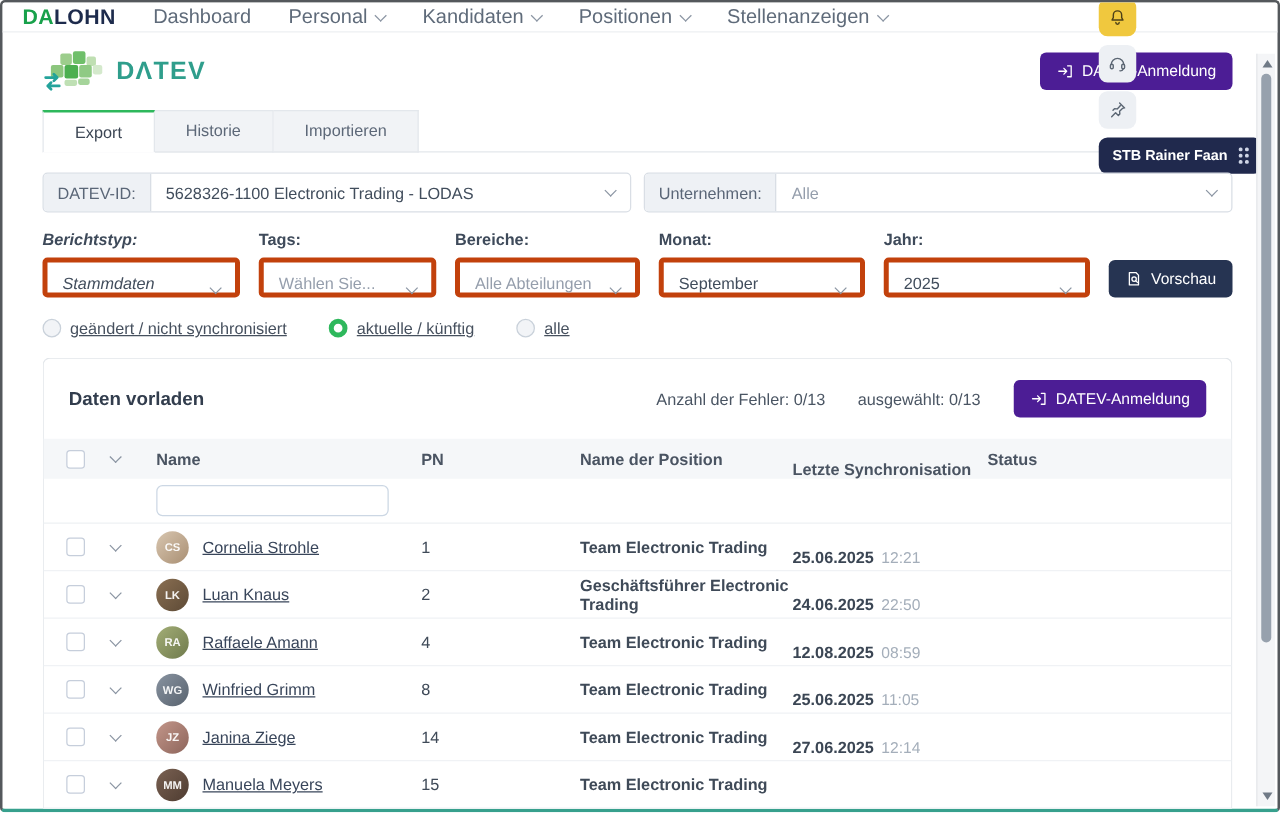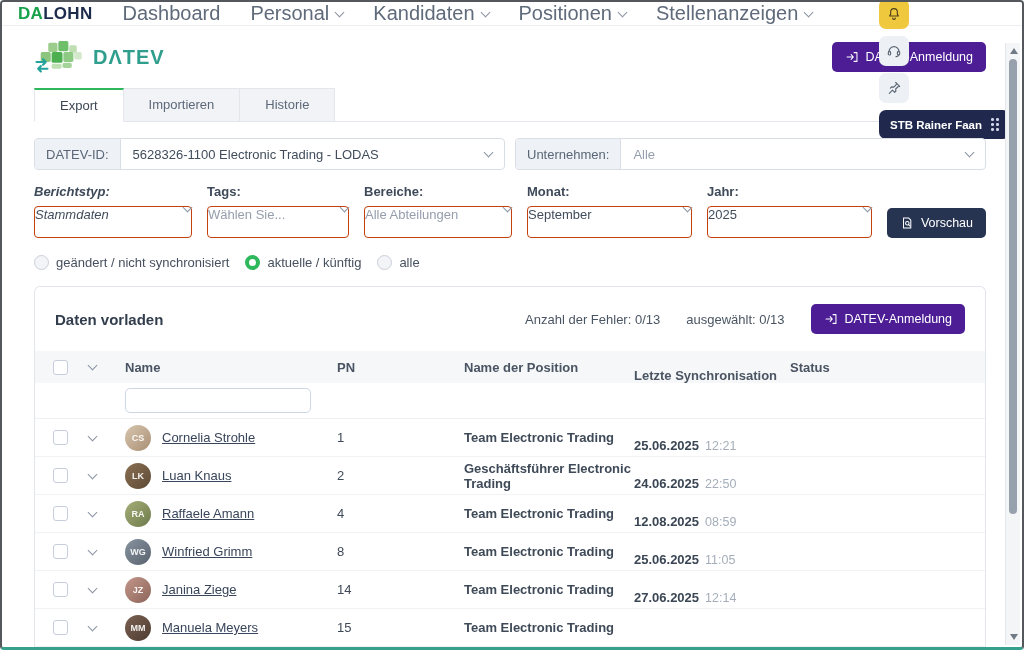--- a/index.html
+++ b/index.html
@@ -7,21 +7,21 @@
     font-family:"Liberation Sans", sans-serif; }
   .window { position:relative; width:1024px; height:650px; background:#fff;
     border:2px solid #54585c; border-bottom:3px solid #37a08d; border-radius:4px; overflow:hidden; }
 
   
   .navbar { height:24px; display:flex; align-items:center; padding:0 12px 0 16px;
     border-bottom:1px solid #edeff2; background:#fff; }
   .logo { font-size:17px; font-weight:800; letter-spacing:.3px; }
   .logo .g { color:#18a14b; } .logo .n { color:#1d2b4c; }
   .mainnav { display:flex; align-items:center; margin-left:30px; gap:30px; }
-  .navitem { display:flex; align-items:center; gap:7px; font-size:20px; color:#5f6b7a; cursor:pointer; }
+  .navitem { display:flex; align-items:center; gap:7px; font-size:16px; color:#5f6b7a; cursor:pointer; }
   .chev { width:7px; height:7px; border-right:1.6px solid #8a94a2; border-bottom:1.6px solid #8a94a2;
     transform:rotate(45deg); display:inline-block; margin-top:-3px; }
   .nav-right { margin-left:auto; display:flex; gap:7px;flex-direction:column; }
   .icon-btn { position:relative; width:30px; height:30px; border-radius:7px; background:#edf0f4;
     display:flex; align-items:center; justify-content:center; cursor:pointer; }
   .icon-btn.yellow { background:#f0c83e; }
   .icon-btn svg { stroke:#5b6673; fill:none; stroke-width:1.7; stroke-linecap:round; stroke-linejoin:round; }
   .icon-btn.yellow svg { stroke:#4c4018; }
   .badge-dot { position:absolute; top:-3px; right:-3px; width:10px; height:10px; border-radius:50%;
     background:#ee3d2c; border:1.5px solid #fff; }
@@ -52,29 +52,29 @@
   .igroup { flex:1; display:flex; align-items:center; height:32px; border:1px solid #d9dee5;
     border-radius:4px; background:#fff; overflow:hidden; cursor:pointer; }
   .iglabel { background:#eef1f5; align-self:stretch; display:flex; align-items:center; padding:0 11px;
     font-size:13px; color:#5a6677; border-right:1px solid #d9dee5; }
   .igvalue { padding:0 12px; font-size:13px; color:#414d5c; flex:1; white-space:nowrap; overflow:hidden; }
   .muted { color:#959eac; }
   .ig-chev { margin-right:12px; }
 
   .fr2 { display:flex; gap:15px; margin-top:14px; align-items:flex-end; }
   .field label { display:block; font-size:13px; font-weight:700; color:#3e4a5a; margin-bottom:7px; }
-  .selbox { display:flex; align-items:flex-start; height:32px; border:1px solid #c2410c; border-radius:4px;
-    background:#fff; padding:0 0; font-size:13px; color:#414d5c; cursor:pointer; }
+  .selbox { display:flex; align-items:flex-end; height:32px; border:4px solid #c2410c; border-radius:4px;
+    background:#fff; padding:0 12px; font-size:13px; color:#414d5c; cursor:pointer; }
   .selbox .chev { margin-left:auto; }
   .w-bericht { width:158px;font-style:italic; } .w-tags { width:142px; } .w-bereiche { width:148px; }
   .f-grow { flex:1; }
   .btn-navy { display:inline-flex; align-items:center; gap:7px; background:#263452; color:#fff;
     border:none; font-size:12.5px; padding:8px 13px; border-radius:5px; cursor:pointer; font-family:inherit; }
 
-  .radios { display:flex; align-items:center; gap:16px; margin-top:17px; font-size:13px; color:#46505e; }
+  .radios { display:flex; align-items:center; gap:34px; margin-top:17px; font-size:13px; color:#46505e;text-decoration:underline; }
   .radio { display:flex; align-items:center; gap:7px; cursor:pointer; }
   .rdot { width:15px; height:15px; border-radius:50%; border:1.5px solid #c9d1da; background:#f2f4f7; }
   .rdot.on { width:15px; height:15px; border:4.5px solid #2eb85c; background:#fff; }
 
   
   .card { margin-top:16px; border:1px solid #e2e6ea; border-bottom:none; border-radius:6px 6px 0 0; background:#fff; }
   .card-head { display:flex; align-items:center; padding:17px 20px; }
   .card-title { font-size:15px; font-weight:700; color:#323d4d; }
   .card-right { margin-left:auto; display:flex; align-items:center; gap:26px; font-size:13px; color:#4a5563; }
 
@@ -211,22 +211,22 @@
       <button class="btn-green">
         <svg width="14" height="14" viewBox="0 0 24 24">
             <path d="M3.5 12h10.5M10.5 8l3.8 4-3.8 4M15.5 4.5h5v15h-5"></path>
           </svg>
         <span>DATEV-Anmeldung</span>
       </button>
     </div>
 
     <div class="tabs">
       <div class="tab active">Export</div>
+      <div class="tab">Historie</div>
       <div class="tab">Importieren</div>
-      <div class="tab">Historie</div>
     </div>
 
     <div class="fr1">
       <div class="igroup">
         <span class="iglabel">DATEV-ID:</span>
         <span class="igvalue">5628326-1100 Electronic Trading - LODAS</span>
         <span class="chev ig-chev"></span>
       </div>
       <div class="igroup">
         <span class="iglabel">Unternehmen:</span>

